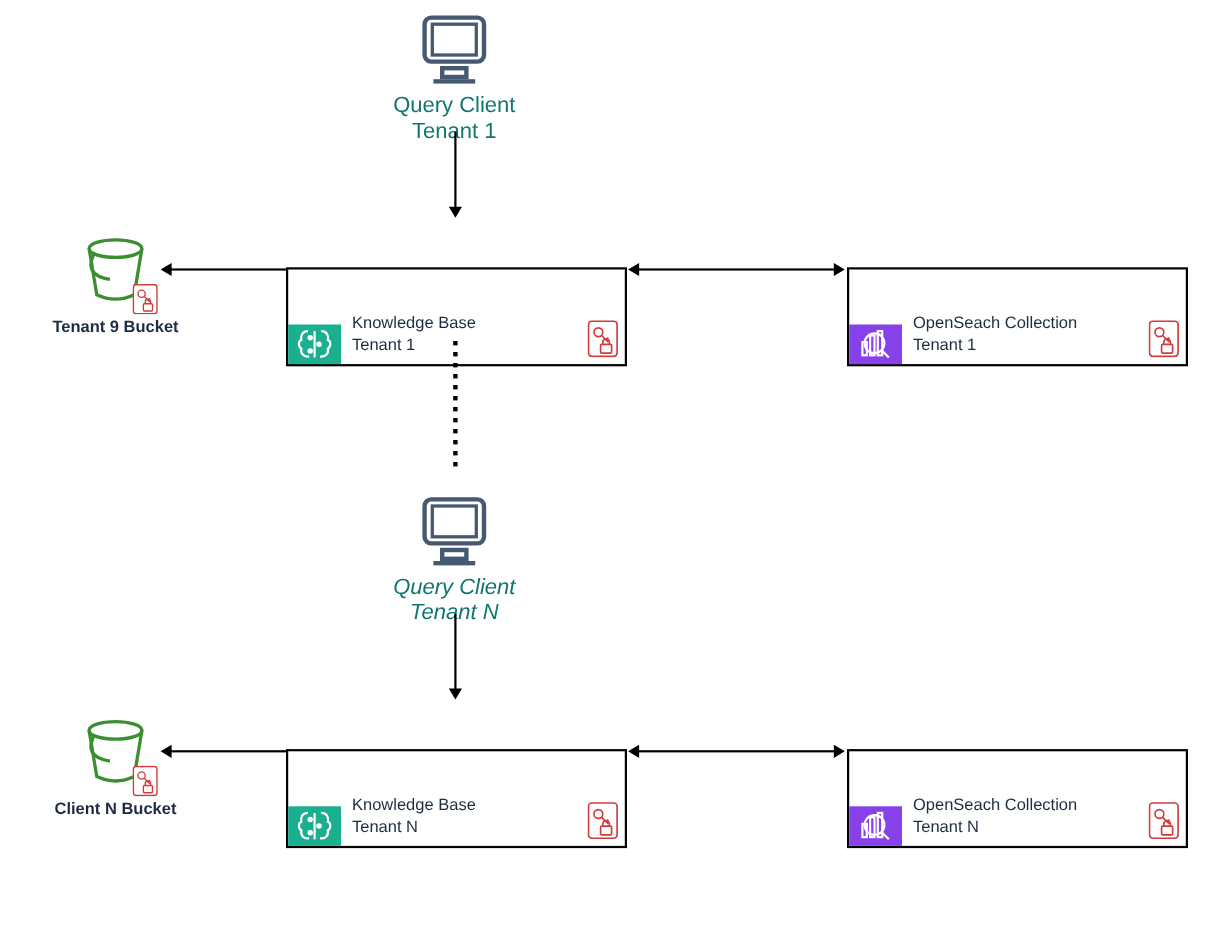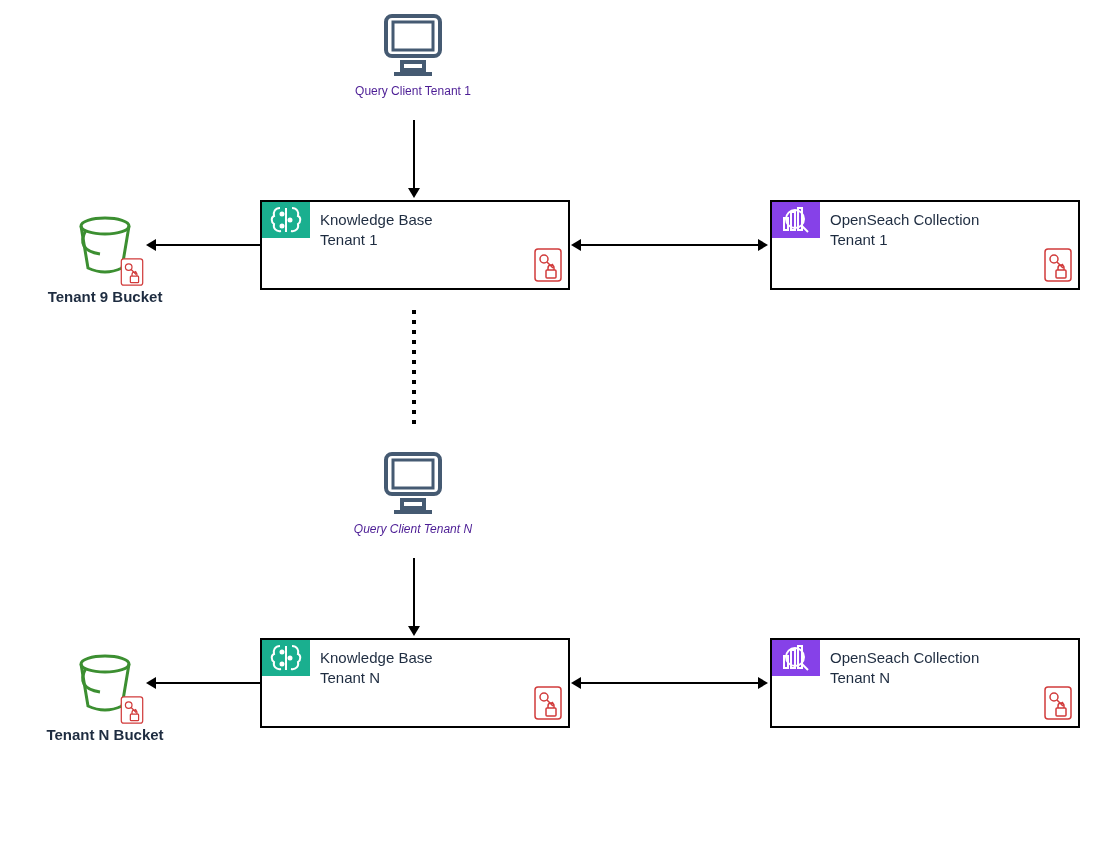--- a/index.html
+++ b/index.html
@@ -5,36 +5,37 @@
   * { box-sizing: border-box; margin: 0; padding: 0; }
   body {
     font-family: -apple-system, BlinkMacSystemFont, "Segoe UI", Arial, sans-serif;
     background: #fff;
     width: 1100px;
     height: 864px;
     position: relative;
     overflow: hidden;
   }
   .node-label {
-    color: #4c1d95;
-    font-size: 12px;
+    color: #0f766e;
+    font-size: 20px;
     text-align: center;
   }
   .bucket-label {
     color: #1e2c40;
     font-size: 15px;
     font-weight: 700;
     text-align: center;
   }
   .box {
     position: absolute;
     border: 2px solid #000;
     background: #fff;
     display: flex;
-    align-items: flex-start;
+    align-items: flex-end;
+    margin-top: 43px;
   }
   .box .icon-col {
     width: 48px;
     display: flex;
     align-items: center;
     justify-content: center;
     flex-shrink: 0;
   }
   .box .text-col {
     padding: 8px 10px;
@@ -241,21 +242,21 @@
     <path d="M11 16 L18 58 Q35 66 52 58 L59 16" fill="none" stroke="#3c8f31" stroke-width="3"></path>
     <path d="M16 20 Q5 40 30 44" fill="none" stroke="#3c8f31" stroke-width="3"></path>
   </svg>
   <svg width="24" height="28" viewBox="0 0 28 34" style="position:absolute; left:50px; top:48px;">
     <rect x="1" y="1" width="26" height="32" rx="3" fill="#fff" stroke="#d13b3b" stroke-width="1.5"></rect>
     <circle cx="10" cy="11" r="4" fill="none" stroke="#d13b3b" stroke-width="1.5"></circle>
     <path d="M13 14 L19 20 M17 18 L19 16" stroke="#d13b3b" stroke-width="1.5"></path>
     <rect x="12" y="22" width="10" height="8" rx="1" fill="none" stroke="#d13b3b" stroke-width="1.5"></rect>
     <path d="M14 22 v-2 a3 3 0 0 1 6 0 v2" fill="none" stroke="#d13b3b" stroke-width="1.5"></path>
   </svg>
-  <div class="bucket-label" style="width:130px; margin-left:-30px; margin-top:4px;">Tenant N Bucket</div>
+  <div class="bucket-label" style="width:130px; margin-left:-30px; margin-top:4px;">Client N Bucket</div>
 </div>
 
 <div class="arrow-line" style="left:580px; top:682px; width:180px;"></div>
 <div class="arrow-head ah-left" style="left:571px; top:677px;"></div>
 <div class="arrow-head ah-right" style="left:758px; top:677px;"></div>
 
 <div class="box" style="left:770px; top:638px; width:310px; height:90px;">
   <div class="icon-col" style="background:#8641e8;">
     <svg width="36" height="36" viewBox="0 0 36 36">
       <g fill="none" stroke="#fff" stroke-width="2">

